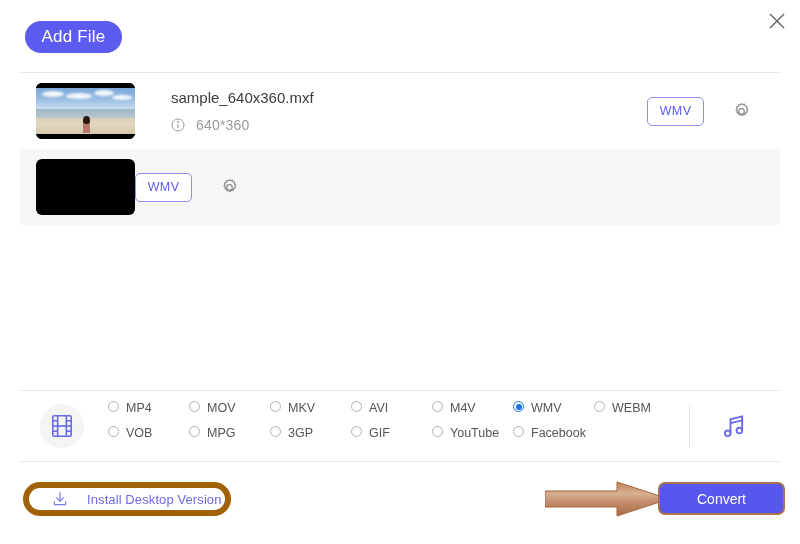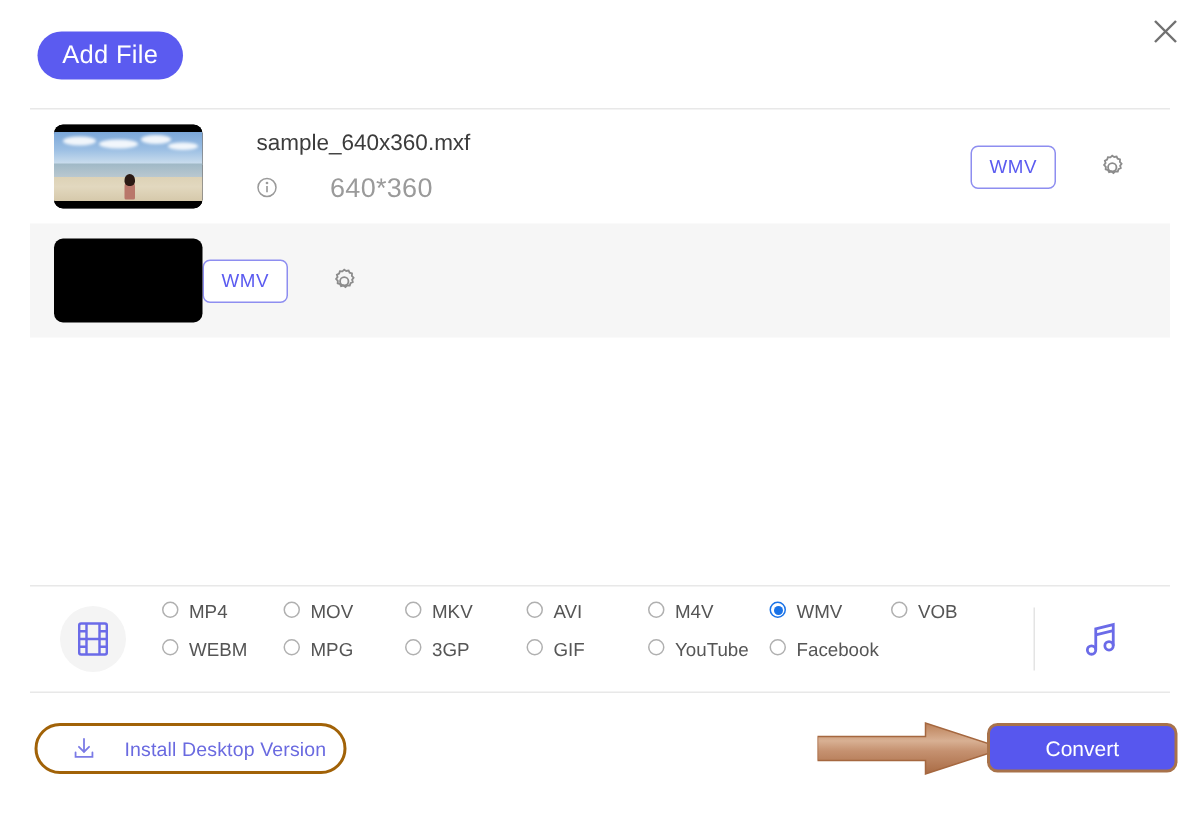--- a/index.html
+++ b/index.html
@@ -124,23 +124,22 @@
     font-size: 15px;
     color: #3c3c3c;
     white-space: nowrap;
     overflow: hidden;
     text-overflow: ellipsis;
     margin-bottom: 11px;
   }
   .file-res {
     display: flex;
     align-items: center;
-    font-size: 18px;
+    font-size: 14px;
     color: #9a9a9a;
-    gap: 24px;
   }
   .info-icon { margin-right: 11px; display: inline-flex; }
   .file-res-text { letter-spacing: .2px; }
 
   .fmt-btn {
     flex: 0 0 auto;
     width: 55px;
     height: 27px;
     border: 1px solid #8e8ef0;
     border-radius: 5px;
@@ -254,21 +253,21 @@
     top: 462px;
     width: 800px;
     height: 82px;
   }
   .install-btn {
     position: absolute;
     left: 23px;
     top: 20px;
     width: 208px;
     height: 34px;
-    border: 2px solid #a16207;
+    border: 6px solid #a16207;
     border-radius: 17px;
     background: #ffffff;
     display: flex;
     align-items: center;
     cursor: pointer;
     box-sizing: border-box;
   }
   .install-icon { margin-left: 22px; display: flex; }
   .install-label {
     margin-left: 18px;
@@ -408,25 +407,25 @@
       <span class="radio-dot"></span>
       <span>M4V</span>
     </div>
     <div class="radio-item selected">
       <span class="radio-dot"></span>
       <span>WMV</span>
     </div>
 
     <div class="radio-item">
       <span class="radio-dot"></span>
+      <span>WEBM</span>
+    </div>
+    <div class="radio-item">
+      <span class="radio-dot"></span>
       <span>VOB</span>
-    </div>
-    <div class="radio-item">
-      <span class="radio-dot"></span>
-      <span>WEBM</span>
     </div>
     <div class="radio-item">
       <span class="radio-dot"></span>
       <span>MPG</span>
     </div>
     <div class="radio-item">
       <span class="radio-dot"></span>
       <span>3GP</span>
     </div>
     <div class="radio-item">

